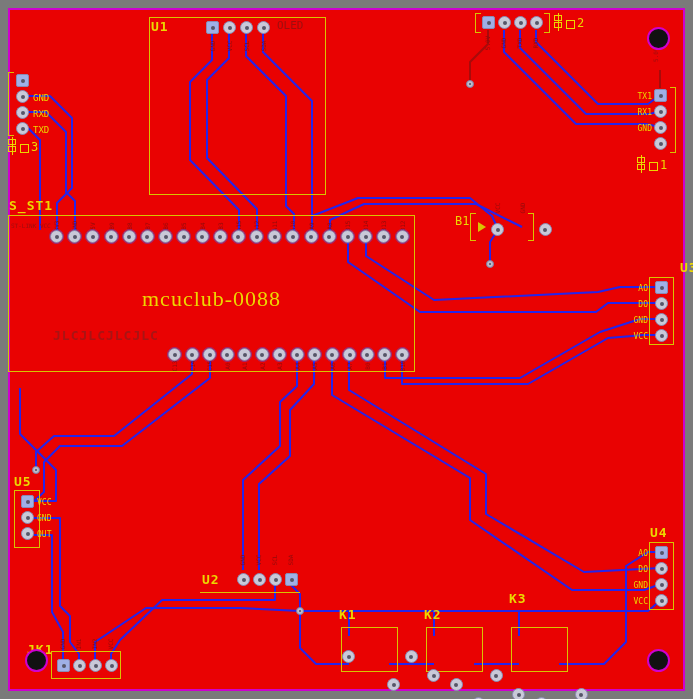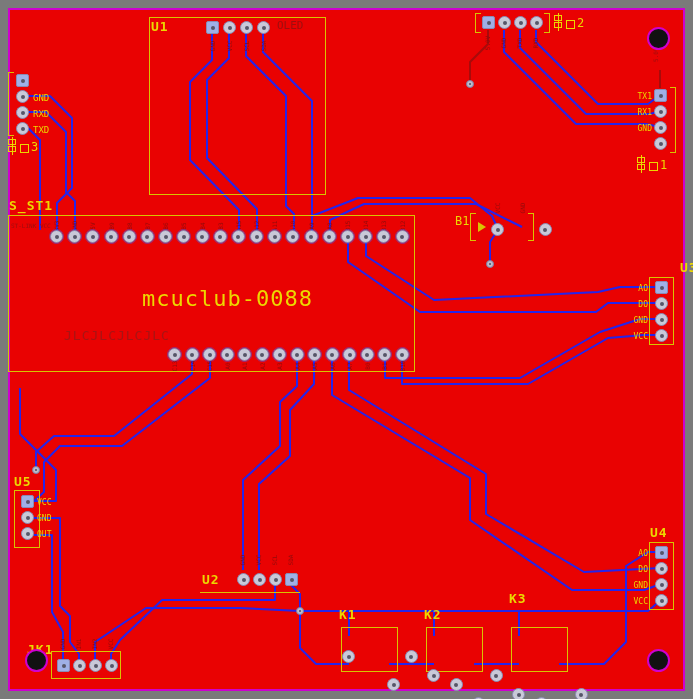--- a/index.html
+++ b/index.html
@@ -33,21 +33,21 @@
   .c16{width:16px;} .c17{width:17px;} .c18{width:18.2px;} .c175{width:17.5px;} .c25{width:25px;}
   .hlbl{font-size:9px;line-height:16px;height:16px;color:#ecd800;white-space:nowrap;}
   .hlbl8{font-size:8px;line-height:16px;height:16px;color:#ecd800;white-space:nowrap;}
   .ybox{position:absolute;border:1px solid #d8c400;box-sizing:border-box;}
   .yline{position:absolute;background:#d8c400;}
   .bracket{position:absolute;border:1.5px solid #d8c400;box-sizing:border-box;}
   .hole{position:absolute;width:23px;height:23px;border-radius:50%;background:#111;
         border:2px solid #cf00cf;box-sizing:border-box;}
   .logo{font-family:"DejaVu Sans",sans-serif;font-weight:600;font-size:52px;color:#00e2e2;
         letter-spacing:1px;}
-  .boardname{font-size:22px;color:#ecd800;letter-spacing:1px;}
+  .boardname{font-size:22px;color:#ecd800;letter-spacing:1px;font-family:Liberation Serif, serif;}
   .jlc{font-size:13px;color:#a81414;letter-spacing:1px;}
   
   .serial-label{display:flex;align-items:flex-end;gap:2px;color:#ecd800;}
   .chuan{position:relative;width:11px;height:16px;flex:none;}
   .chuan i{position:absolute;left:1px;width:8px;height:6px;border:1.2px solid currentColor;box-sizing:border-box;}
   .chuan i.t{top:1px;} .chuan i.b{top:8px;}
   .chuan b{position:absolute;left:4.8px;top:-1px;width:1.3px;height:18px;background:currentColor;}
   .kou{width:9px;height:9px;border:1.3px solid currentColor;box-sizing:border-box;flex:none;margin-bottom:1px;}
   .snum{font-size:12px;line-height:14px;}
   .tri{position:absolute;width:0;height:0;border-top:5px solid transparent;
@@ -278,21 +278,21 @@
         <span class="vlbl c175">A3</span>
         <span class="vlbl c175">A4</span>
         <span class="vlbl c175">A5</span>
         <span class="vlbl c175">A6</span>
         <span class="vlbl c175">A7</span>
         <span class="vlbl c175">B0</span>
         <span class="vlbl c175">B1</span>
         <span class="vlbl c175">B10</span>
       </div>
     <div class="abs boardname" style="left:142px;top:286px;">mcuclub-0088</div>
-    <div class="abs jlc" style="left:64px;top:328px;">JLCJLCJLCJLC</div>
+    <div class="abs jlc" style="left:53px;top:328px;font-weight:bold;">JLCJLCJLCJLC</div>
   </div>
 
   <div>
     <div class="abs silk" style="left:455px;top:214px;font-size:12px;">B1</div>
     <div class="bracket" style="left:470px;top:213px;width:6px;height:28px;border-right:none;"></div>
     <div class="bracket" style="left:528px;top:213px;width:6px;height:28px;border-left:none;"></div>
     <span class="tri" style="left:478px;top:222px;"></span>
     <span class="pad abs" style="left:491px;top:221px;"></span>
     <span class="pad abs" style="left:516px;top:221px;"></span>
     <div class="row" style="left:485px;top:200px;">

